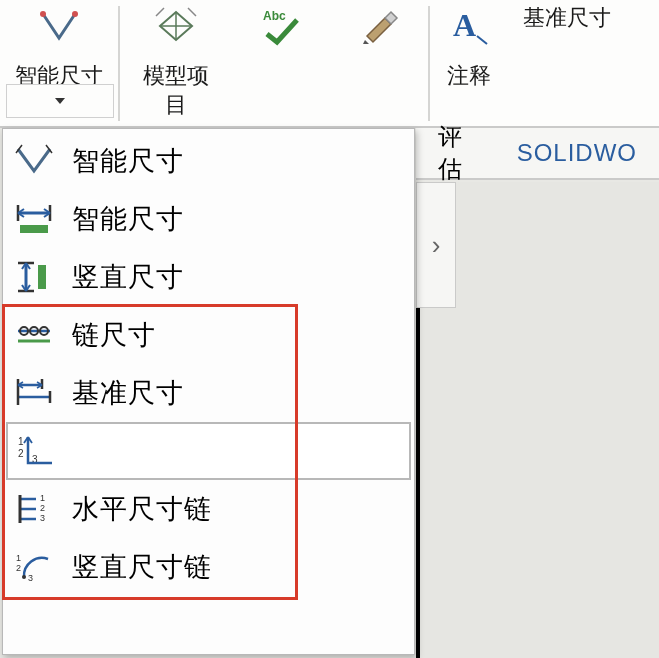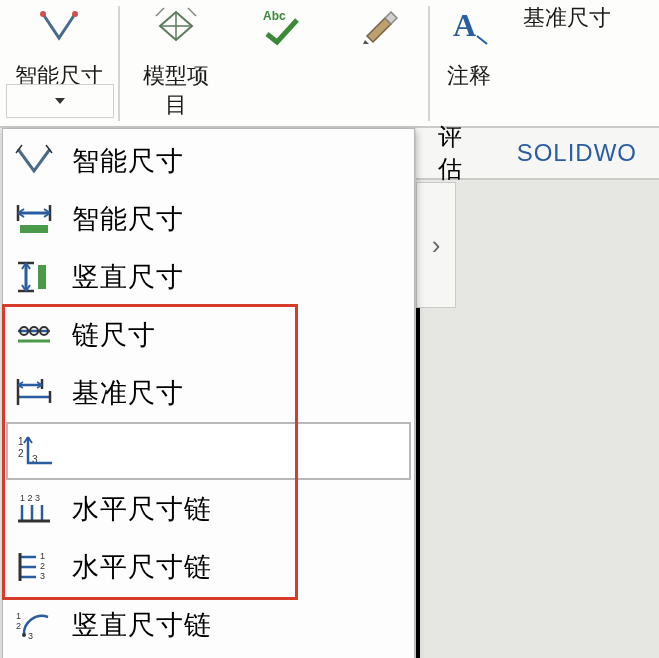--- a/index.html
+++ b/index.html
@@ -285,30 +285,20 @@
       <svg width="40" height="36">
           <text x="2" y="12" font-size="10" fill="#333">1</text>
           <text x="2" y="24" font-size="10" fill="#333">2</text>
           <text x="16" y="30" font-size="10" fill="#333">3</text>
           <path d="M12 4 L12 30 L36 30" fill="none" stroke="#2a5d9f" stroke-width="2.5"></path>
           <path d="M12 4 L8 10 M12 4 L16 10" stroke="#2a5d9f" stroke-width="1.8"></path>
         </svg>
     </div>
   </div>
 
-  <div class="dd-item">
-    <div class="dd-icon">
-      <svg width="40" height="36">
-          <text x="6" y="10" font-size="9" fill="#333">1 2 3</text>
-          <path d="M8 14 L8 30 M18 14 L18 30 M28 14 L28 30" stroke="#2a5d9f" stroke-width="2.5"></path>
-          <path d="M4 30 L36 30" stroke="#333" stroke-width="3"></path>
-        </svg>
-    </div>
-    <span class="dd-label">水平尺寸链</span>
-  </div>
 
   <div class="dd-item">
     <div class="dd-icon">
       <svg width="40" height="36">
           <text x="26" y="10" font-size="9" fill="#333">1</text>
           <text x="26" y="20" font-size="9" fill="#333">2</text>
           <text x="26" y="30" font-size="9" fill="#333">3</text>
           <path d="M6 8 L22 8 M6 18 L22 18 M6 28 L22 28" stroke="#2a5d9f" stroke-width="2.5"></path>
           <path d="M6 4 L6 32" stroke="#333" stroke-width="3"></path>
         </svg>

